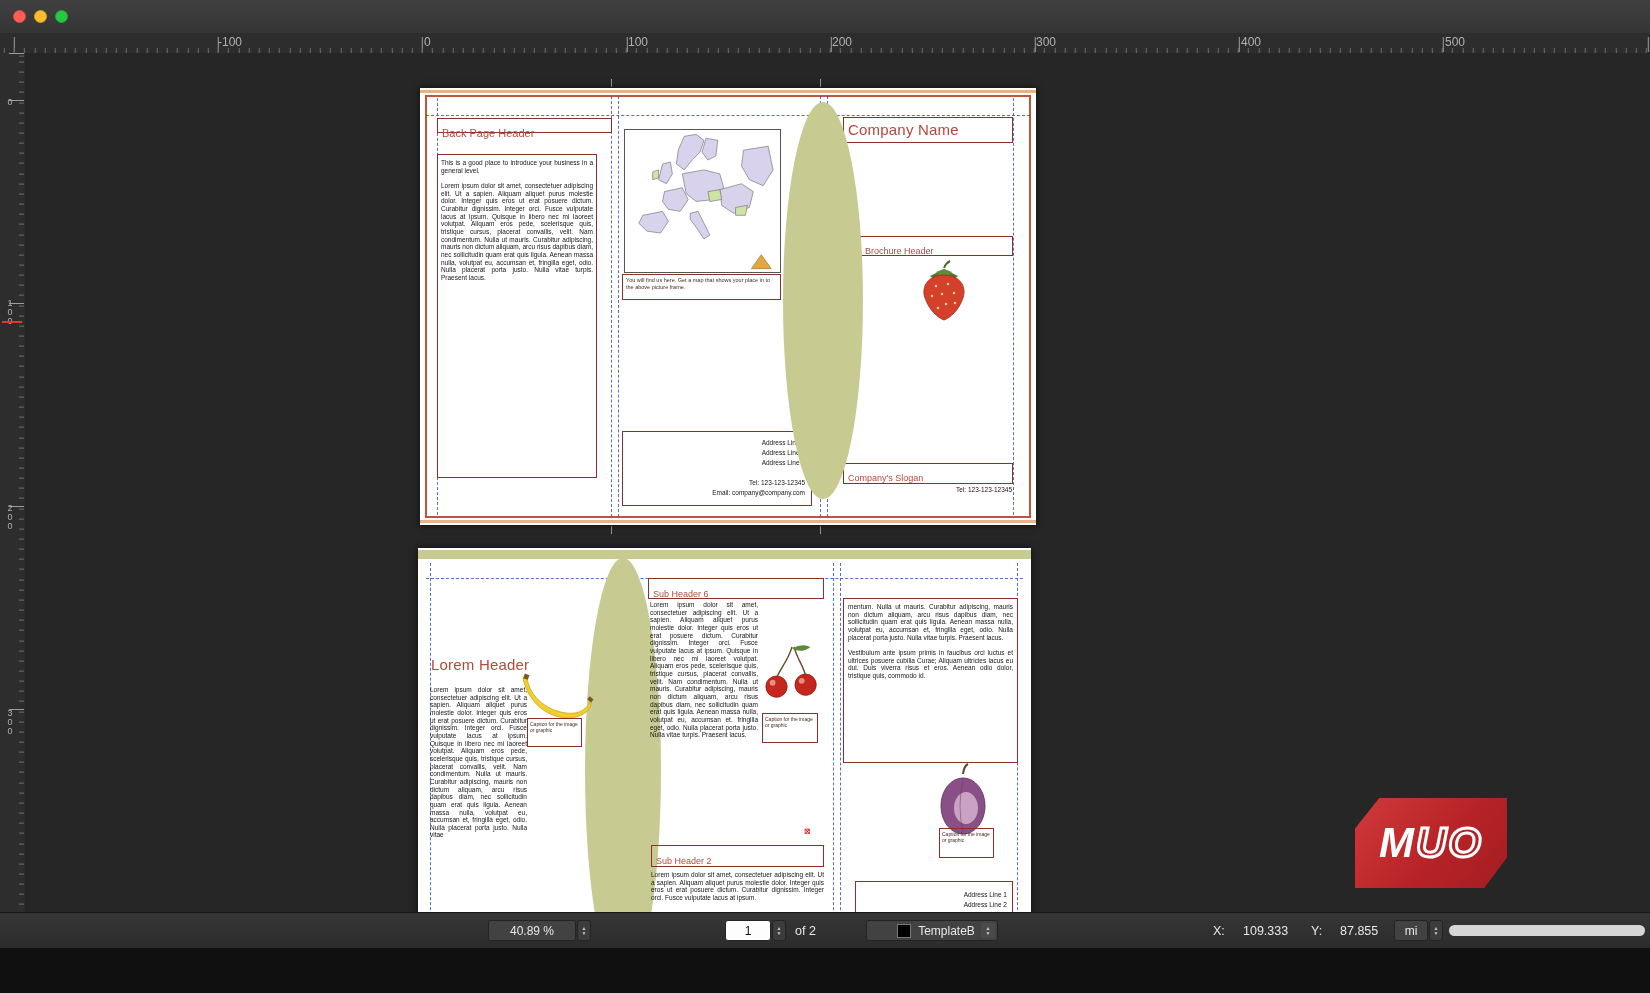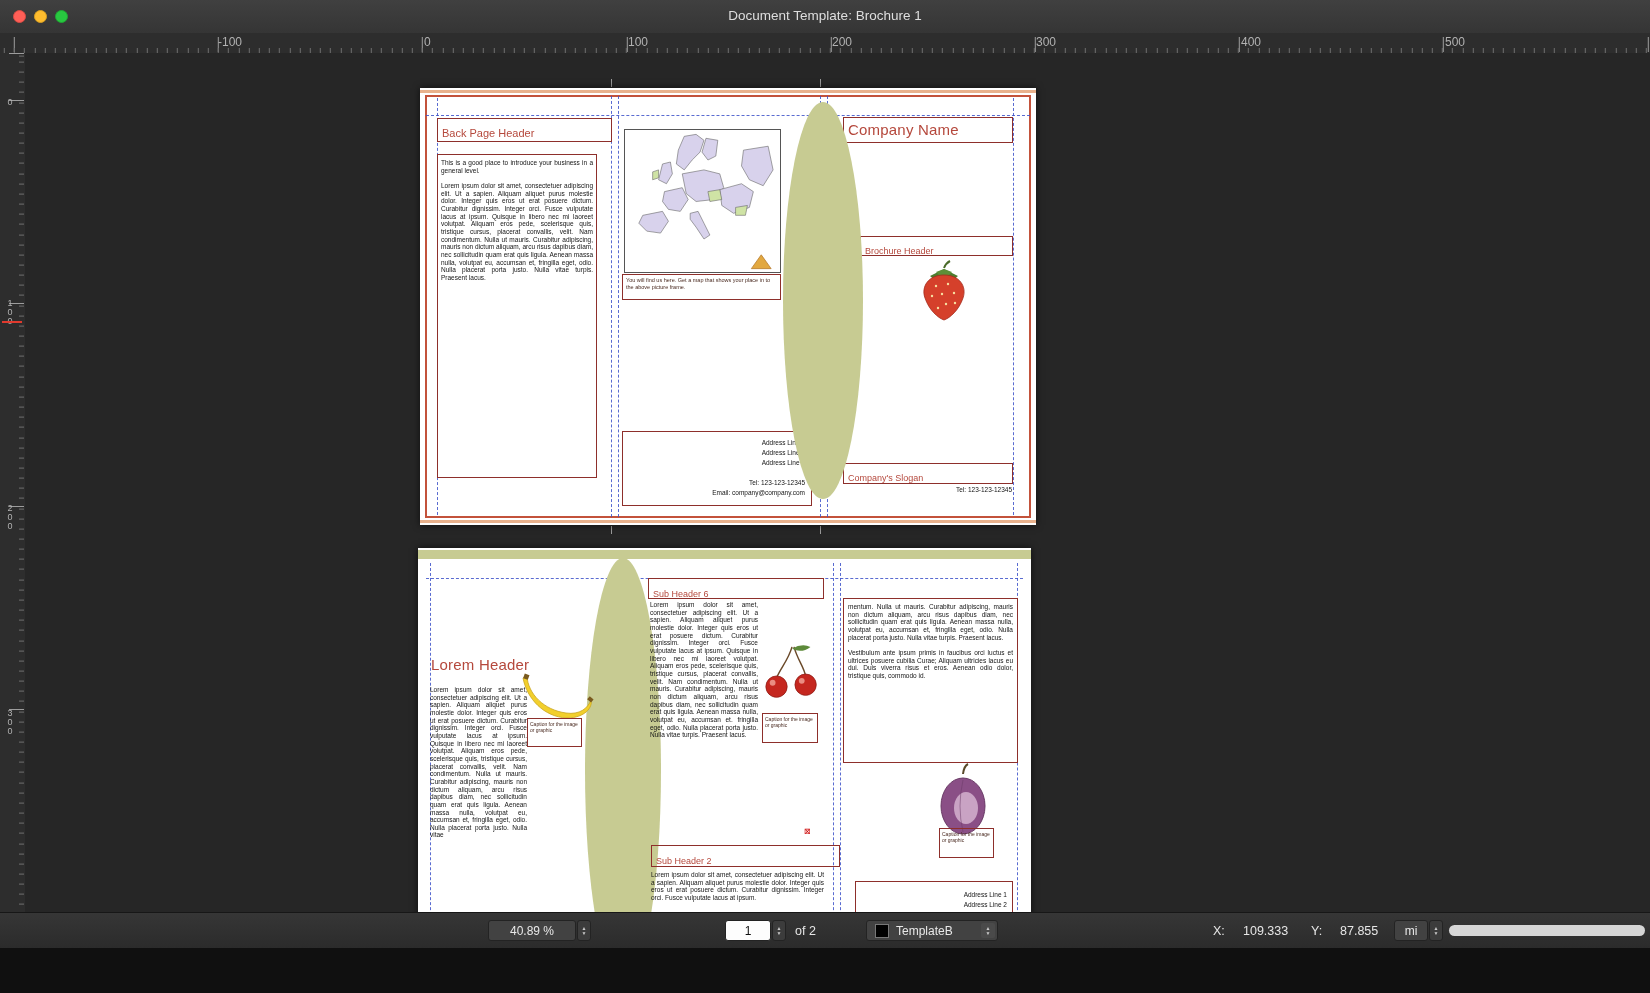--- a/index.html
+++ b/index.html
@@ -98,21 +98,20 @@
 <body>
 
 <div class="app">
 
   <div class="titlebar">
     <div class="traffic">
       <span class="tl red"></span>
       <span class="tl yellow"></span>
       <span class="tl green"></span>
     </div>
-    <div class="wtitle">Document Template: Brochure 1</div>
   </div>
 
   <div class="ruler-top">
     <span class="rnum" style="left:218px">-100</span>
     <span class="rnum" style="left:424px">0</span>
     <span class="rnum" style="left:628px">100</span>
     <span class="rnum" style="left:832px">200</span>
     <span class="rnum" style="left:1036px">300</span>
     <span class="rnum" style="left:1241px">400</span>
     <span class="rnum" style="left:1445px">500</span>
@@ -138,21 +137,21 @@
       <div class="p1-redframe"></div>
 
       <div class="hguide" style="left:6px;right:6px;top:27px"></div>
       <div class="vguide" style="left:17px;top:10px;bottom:10px"></div>
       <div class="vguide" style="left:191px;top:8px;bottom:8px"></div>
       <div class="vguide" style="left:198px;top:8px;bottom:8px"></div>
       <div class="vguide" style="left:400px;top:8px;bottom:8px"></div>
       <div class="vguide" style="left:407px;top:8px;bottom:8px"></div>
       <div class="vguide" style="left:593px;top:10px;bottom:10px"></div>
 
-      <div class="tframe" style="left:17px;top:30px;width:175px;height:24px;padding:4px 0 0 4px">
+      <div class="tframe" style="left:17px;top:30px;width:175px;height:15px;padding:4px 0 0 4px">
         <span class="redhead h11">Back Page Header</span>
       </div>
       <div class="tframe" style="left:17px;top:66px;width:160px;height:324px;padding:4px 3px">
         <div class="t65 preline">This is a good place to introduce your business in a general level.
 
 Lorem ipsum dolor sit amet, consectetuer adipiscing elit. Ut a sapien. Aliquam aliquet purus molestie dolor. Integer quis eros ut erat posuere dictum. Curabitur dignissim. Integer orci. Fusce vulputate lacus at ipsum. Quisque in libero nec mi laoreet volutpat. Aliquam eros pede, scelerisque quis, tristique cursus, placerat convallis, velit. Nam condimentum. Nulla ut mauris. Curabitur adipiscing, mauris non dictum aliquam, arcu risus dapibus diam, nec sollicitudin quam erat quis ligula. Aenean massa nulla, volutpat eu, accumsan et, fringilla eget, odio. Nulla placerat porta justo. Nulla vitae turpis. Praesent lacus.</div>
       </div>
 
       <div class="iframe" style="left:204px;top:41px;width:157px;height:144px">
         <svg width="155" height="142" viewBox="0 0 157 143">
@@ -265,21 +264,21 @@
             <circle cx="40" cy="39" r="3" fill="#ea8d82"></circle>
           </svg>
           <div class="tframe" style="position:static;width:56px;height:30px;padding:2px;margin-top:2px">
             <div class="t5">Caption for the image or graphic</div>
           </div>
         </div>
         <div class="t65">Lorem ipsum dolor sit amet, consectetuer adipiscing elit. Ut a sapien. Aliquam aliquet purus molestie dolor. Integer quis eros ut erat posuere dictum. Curabitur dignissim. Integer orci. Fusce vulputate lacus at ipsum. Quisque in libero nec mi laoreet volutpat. Aliquam eros pede, scelerisque quis, tristique cursus, placerat convallis, velit. Nam condimentum. Nulla ut mauris. Curabitur adipiscing, mauris non dictum aliquam, arcu risus dapibus diam, nec sollicitudin quam erat quis ligula. Aenean massa nulla, volutpat eu, accumsan et. fringilla eget, odio. Nulla placerat porta justo. Nulla vitae turpis. Praesent lacus.</div>
       </div>
       <div class="overflow-x" style="left:386px;top:280px;z-index:4">⊠</div>
 
-      <div class="tframe" style="left:233px;top:297px;width:189px;height:22px;padding:4px 0 0 4px;z-index:3">
+      <div class="tframe" style="left:233px;top:297px;width:173px;height:22px;padding:4px 0 0 4px;z-index:3">
         <span class="redhead h9">Sub Header 2</span>
       </div>
       <div style="position:absolute;left:233px;top:323px;width:173px;z-index:3">
         <div class="t65">Lorem ipsum dolor sit amet, consectetuer adipiscing elit. Ut a sapien. Aliquam aliquet purus molestie dolor. Integer quis eros ut erat posuere dictum. Curabitur dignissim. Integer orci. Fusce vulputate lacus at ipsum.</div>
       </div>
 
       <div class="tframe" style="left:425px;top:50px;width:175px;height:165px;padding:4px;z-index:3">
         <div class="t65 preline">mentum. Nulla ut mauris. Curabitur adipiscing, mauris non dictum aliquam, arcu risus dapibus diam, nec sollicitudin quam erat quis ligula. Aenean massa nulla, volutpat eu, accumsan et, fringilla eget, odio. Nulla placerat porta justo. Nulla vitae turpis. Praesent lacus.
 
 Vestibulum ante ipsum primis in faucibus orci luctus et ultrices posuere cubilia Curae; Aliquam ultricies lacus eu dui. Duis viverra risus et eros. Aenean odio dolor, tristique quis, commodo id.</div>
@@ -296,41 +295,44 @@
       <div class="tframe" style="left:521px;top:280px;width:55px;height:30px;padding:2px;z-index:3">
         <div class="t5">Caption for the image or graphic</div>
       </div>
 
       <div class="tframe" style="left:437px;top:333px;width:158px;height:85px;padding:8px 5px 0 0;z-index:3">
         <div class="t65 preline rt" style="line-height:1.55">Address Line 1
 Address Line 2</div>
       </div>
     </div>
 
+    <div class="muo">
+      <div class="muo-inner"><span>M</span><span class="muo-hollow">UO</span></div>
+    </div>
   </div>
 
   <div class="statusbar">
     <div class="field" style="left:488px;width:88px">
       <span>40.89 %</span>
     </div>
     <div class="stepper" style="left:577px">
       <span>▲</span>
       <span>▼</span>
     </div>
 
     <div class="field white" style="left:725px;width:46px">
       <span>1</span>
     </div>
     <div class="stepper" style="left:772px">
       <span>▲</span>
       <span>▼</span>
     </div>
     <span class="sblabel" style="left:795px">of 2</span>
 
-    <div class="field" style="left:866px;width:132px;justify-content:flex-start;padding-left:8px">
+    <div class="field" style="left:866px;width:132px;justify-content:center;padding-left:8px">
       <span class="swatch"></span>
       <span>TemplateB</span>
       <span class="combo">
         <span>▲</span>
         <span>▼</span>
       </span>
     </div>
 
     <div>
       <span class="sblabel" style="left:1213px">X:</span>

